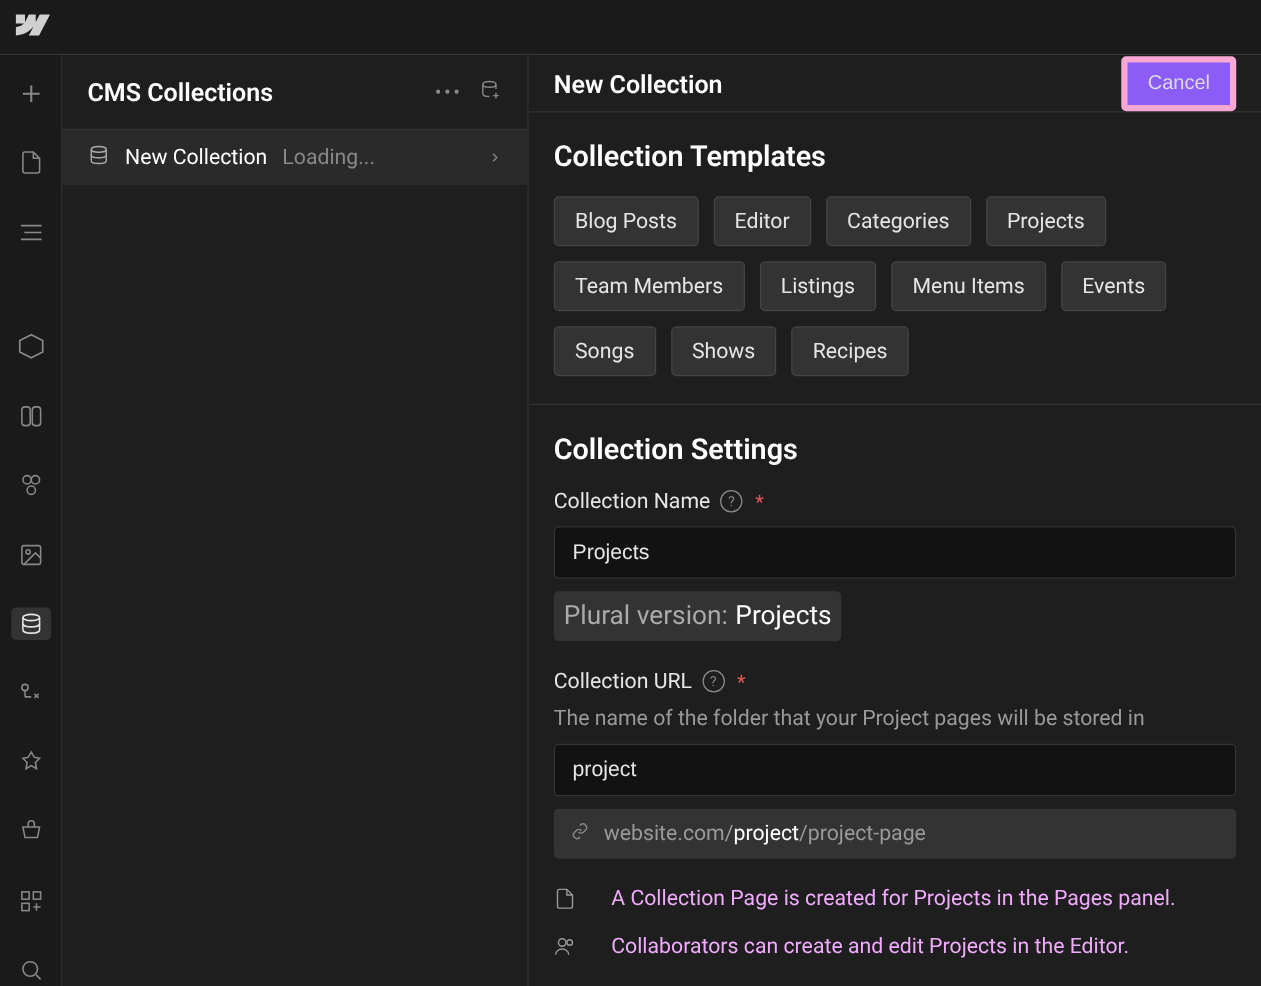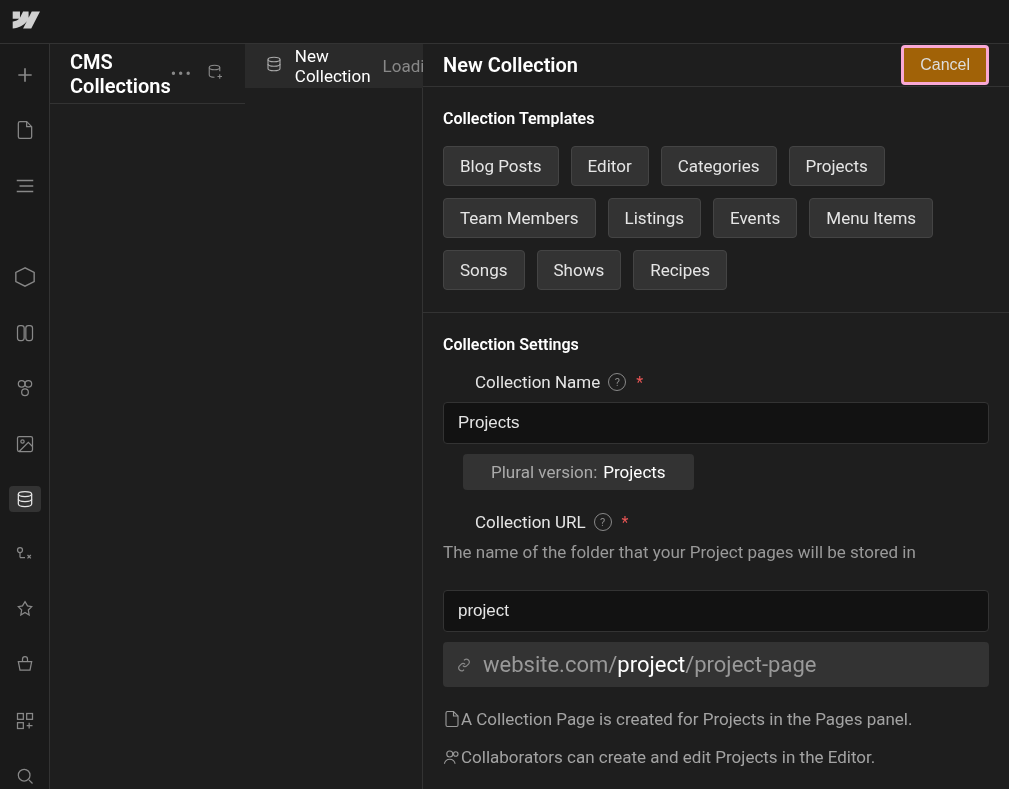--- a/index.html
+++ b/index.html
@@ -50,21 +50,21 @@
 .toolrail .tool.active {
   background: #333;
   color: #e5e5e5;
 }
 .toolrail .spacer { height: 8px; }
 .sidebar {
   width: 373px;
   background: #1e1e1e;
   border-right: 1px solid #333;
   display: flex;
-  flex-direction: row;
+  flex-direction: column;
 }
 .sidebar-header {
   height: 60px;
   display: flex;
   align-items: center;
   justify-content: space-between;
   padding: 0 20px;
   border-bottom: 1px solid #333;
 }
 .sidebar-title {
@@ -124,33 +124,33 @@
   gap: 10px;
 }
 .btn {
   padding: 8px 16px;
   border-radius: 4px;
   font-size: 16px;
   border: none;
   cursor: pointer;
 }
 .btn-cancel {
-  background: #a16207;
+  background: #8b5cf6;
   color: #ddd;
-  border: 3px solid #f9a8d4;
+  border: 5px solid #f9a8d4;
 }
 .btn-primary {
   background: #1476ef;
   color: #fff;
 }
 .section {
   padding: 22px 20px;
 }
 .section-title {
-  font-size: 16px;
+  font-size: 23px;
   font-weight: 600;
   color: #fff;
   margin-bottom: 18px;
 }
 .template-chips {
   display: flex;
   flex-wrap: wrap;
   gap: 12px;
 }
 .chip {
@@ -172,88 +172,86 @@
 }
 .field-label-row {
   display: flex;
   align-items: center;
   gap: 8px;
   margin-bottom: 10px;
 }
 .field-label {
   font-size: 17px;
   color: #e5e5e5;
-  margin-left: 32px;
 }
 .help-icon {
   width: 18px;
   height: 18px;
   border: 1.5px solid #888;
   border-radius: 50%;
   display: inline-flex;
   align-items: center;
   justify-content: center;
   font-size: 11px;
   color: #888;
 }
 .req {
   color: #e85555;
   font-size: 16px;
   margin-left: 2px;
 }
 .field-desc {
   font-size: 17px;
   color: #999;
-  margin-bottom: 28px;
+  margin-bottom: 10px;
 }
 .input {
   width: 100%;
   background: #121212;
   border: 1px solid #333;
   color: #e5e5e5;
   padding: 10px 14px;
   font-size: 17px;
   border-radius: 4px;
 }
 .pill-row {
   display: flex;
   gap: 12px;
   margin-top: 10px;
 }
 .pill {
   background: #333;
   border-radius: 4px;
-  padding: 8px 28px;
-  font-size: 17px;
+  padding: 8px 8px;
+  font-size: 21px;
   display: flex;
   gap: 6px;
   align-items: baseline;
-  margin-left: 20px;
 }
 .pill-label { color: #aaa; }
 .pill-value { color: #fff; }
 .url-preview {
   display: flex;
   align-items: center;
   gap: 12px;
   margin-top: 10px;
   background: #333;
   border-radius: 4px;
   padding: 10px 14px;
-  font-size: 22px;
+  font-size: 17px;
 }
 .url-dim { color: #999; }
 .url-bright { color: #fff; }
 .info-row {
   display: flex;
   align-items: center;
-  gap: 0;
+  gap: 28px;
   margin-top: 18px;
   font-size: 17px;
-  color: #a3a3a3;
+  color: #f0abfc;
 }
 .info-row .info-icon {
   color: #999;
   display: inline-flex;
 }
 </style>
 </head>
 <body>
 
 <div class="topbar">
@@ -386,22 +384,22 @@
 
     <div class="section">
       <div class="section-title">Collection Templates</div>
       <div class="template-chips" id="template-chips">
           <div class="chip">Blog Posts</div>
           <div class="chip">Editor</div>
           <div class="chip">Categories</div>
           <div class="chip">Projects</div>
           <div class="chip">Team Members</div>
           <div class="chip">Listings</div>
+          <div class="chip">Menu Items</div>
           <div class="chip">Events</div>
-          <div class="chip">Menu Items</div>
           <div class="chip">Songs</div>
           <div class="chip">Shows</div>
           <div class="chip">Recipes</div>
         </div>
     </div>
 
     <div class="divider"></div>
 
     <div class="section">
       <div class="section-title">Collection Settings</div>

